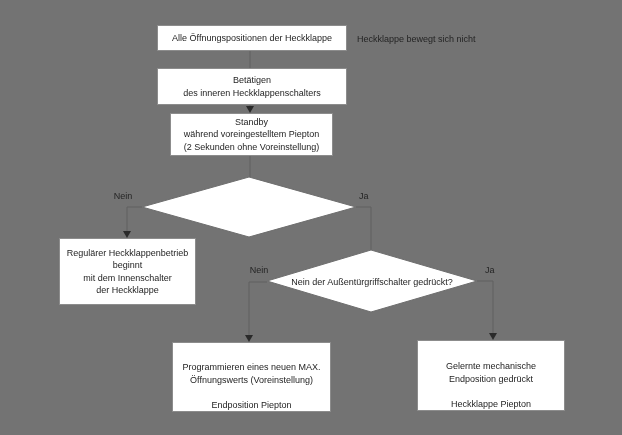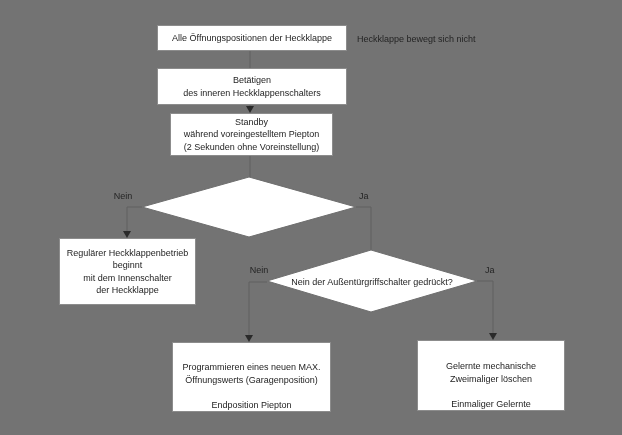--- a/index.html
+++ b/index.html
@@ -127,25 +127,25 @@
     <div class="ln">mit dem Innenschalter</div>
     <div class="ln">der Heckklappe</div>
   </div>
 
   <div class="dtext" id="d2text">Nein der Außentürgriffschalter gedrückt?</div>
   <div class="branch-label" id="lbl-nein2">Nein</div>
   <div class="branch-label" id="lbl-ja2">Ja</div>
 
   <div class="box top-align" id="b5">
     <div class="ln">Programmieren eines neuen MAX.</div>
-    <div class="ln">Öffnungswerts (Garagenposition)</div>
+    <div class="ln">Öffnungswerts (Voreinstellung)</div>
     <div class="ln"></div>
     <div class="ln">Endposition Piepton</div>
   </div>
 
   <div class="box top-align" id="b6">
     <div class="ln">Gelernte mechanische</div>
-    <div class="ln">Zweimaliger löschen</div>
+    <div class="ln">Endposition gedrückt</div>
     <div class="ln"></div>
-    <div class="ln">Einmaliger Gelernte</div>
+    <div class="ln">Heckklappe Piepton</div>
   </div>
 
 </div>
 
 </body></html>

